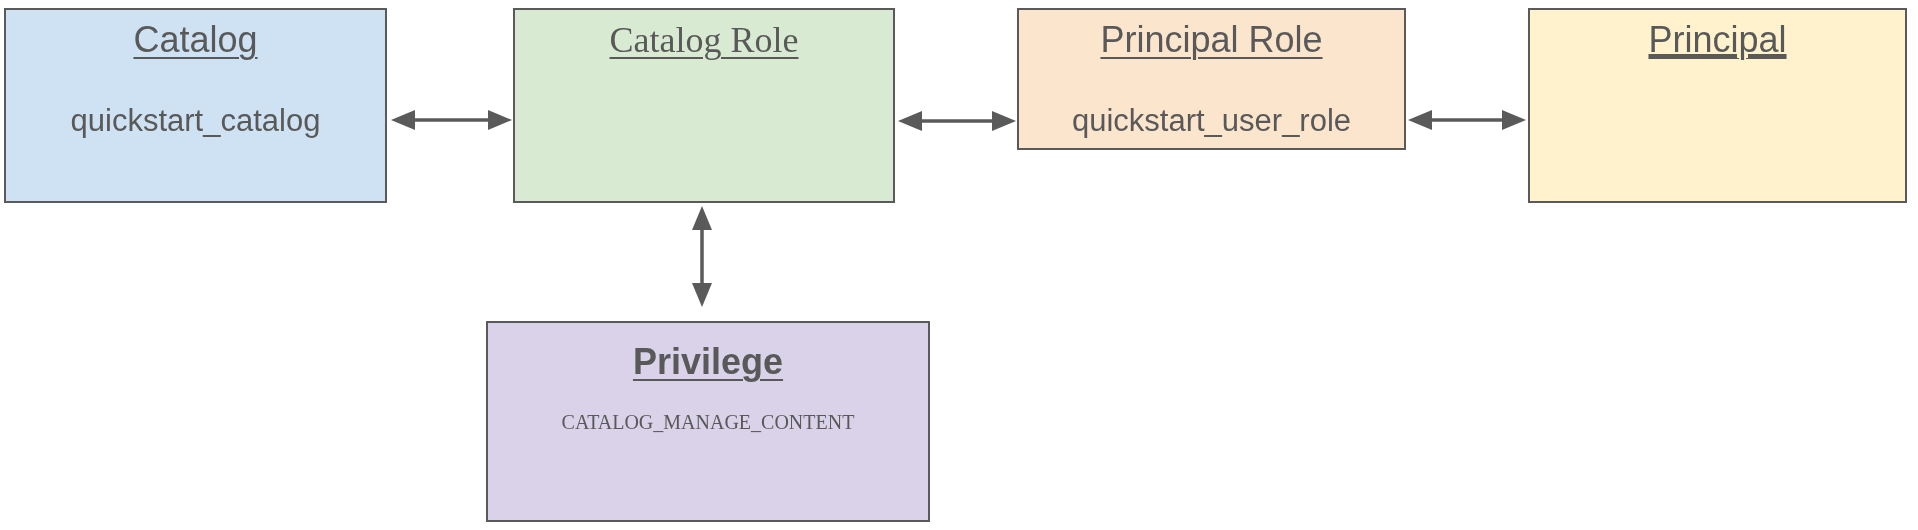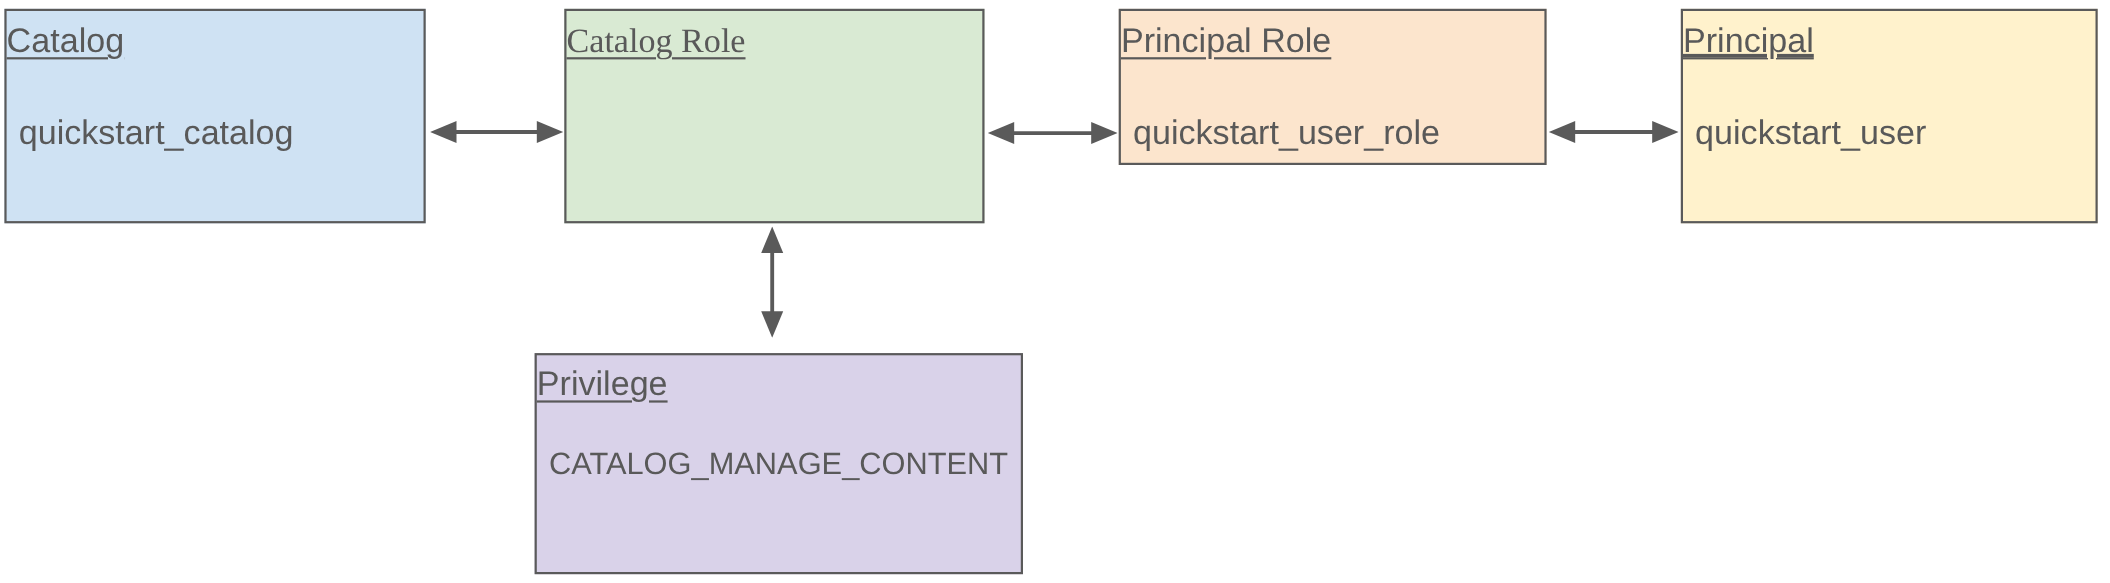--- a/index.html
+++ b/index.html
@@ -17,42 +17,45 @@
     color: var(--text, #595959);
   }
   .node {
     position: absolute;
     box-sizing: border-box;
     border: 2px solid var(--stroke, #5a5a5a);
     background-color: var(--fill, #eeeeee);
   }
   .node-title {
     margin-top: 9px;
-    font-size: 31px;
+    text-align: center;
+    font-size: 36px;
     text-decoration: underline;
     text-decoration-thickness: 2px;
     text-underline-offset: 5px;
     white-space: nowrap;
   }
   .node-title--low {
-    margin-top: 8px;
+    margin-top: 18px;
+    font-weight: bold;
   }
   .node-value {
     position: absolute;
-    left: 11px;
+    left: 0;
     right: 0;
     top: 111px;
     transform: translateY(-50%);
-    text-align: left;
+    text-align: center;
     font-size: 31px;
     white-space: nowrap;
   }
   .node-value--center {
     top: 50%;
-    font-size: 28px;
+    font-size: 20px;
+    font-family: Liberation Serif, serif;
   }
   
   .pos-catalog        { left: 4px;    top: 8px;   width: 383px; height: 195px; }
   .pos-catalog-role   { left: 513px;  top: 8px;   width: 382px; height: 195px; font-family: Liberation Serif, serif; }
   .pos-principal-role { left: 1017px; top: 8px;   width: 389px; height: 142px; }
   .pos-principal      { left: 1528px; top: 8px;   width: 379px; height: 195px; text-decoration: underline; }
   .pos-privilege      { left: 486px;  top: 321px; width: 444px; height: 201px; }
   
   .arrow { position: absolute; display: block; }
   .arrow line    { stroke: var(--stroke, #5a5a5a); stroke-width: 3.5px; }
@@ -76,21 +79,20 @@
     <div class="node-title">Catalog Role</div>
   </div>
 
   <div class="node pos-principal-role" style="--fill: #fce5cd;">
     <div class="node-title">Principal Role</div>
     <div class="node-value">quickstart_user_role</div>
   </div>
 
   <div class="node pos-principal" style="--fill: #fff2cc;">
     <div class="node-title">Principal</div>
-    <div class="node-value">quickstart_user</div>
   </div>
 
   <div class="node pos-privilege" style="--fill: #d9d2e9;">
     <div class="node-title node-title--low">Privilege</div>
     <div class="node-value node-value--center">CATALOG_MANAGE_CONTENT</div>
   </div>
 
   <svg class="arrow pos-arrow-1" width="121" height="22" viewBox="0 0 121 22">
     <line x1="20" y1="11" x2="101" y2="11"></line>
     <polygon points="0,11 24,1 24,21"></polygon>

